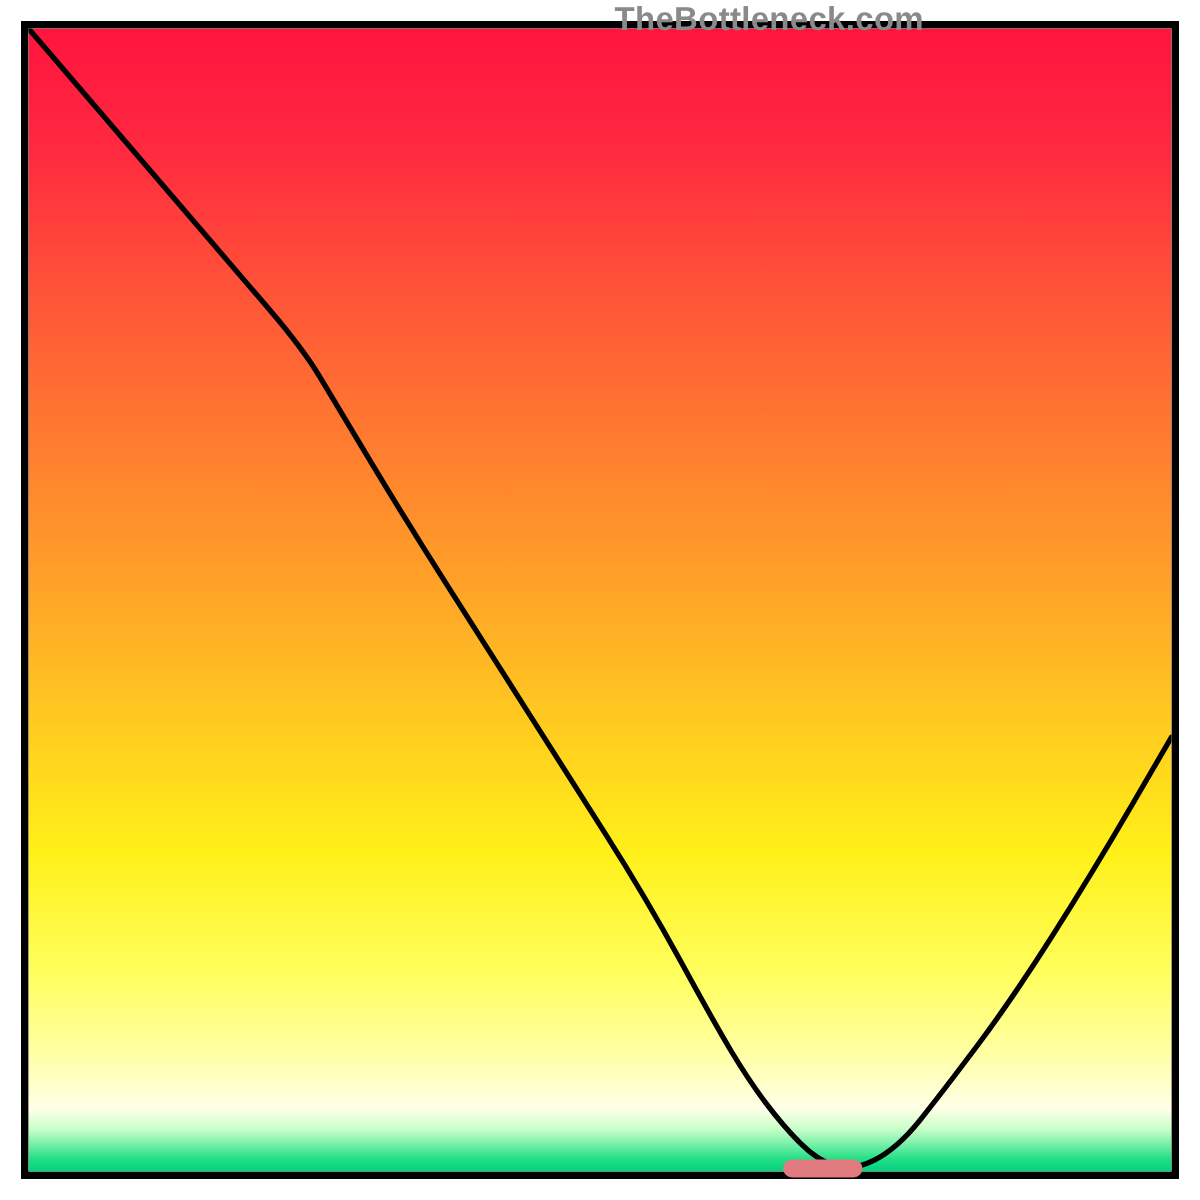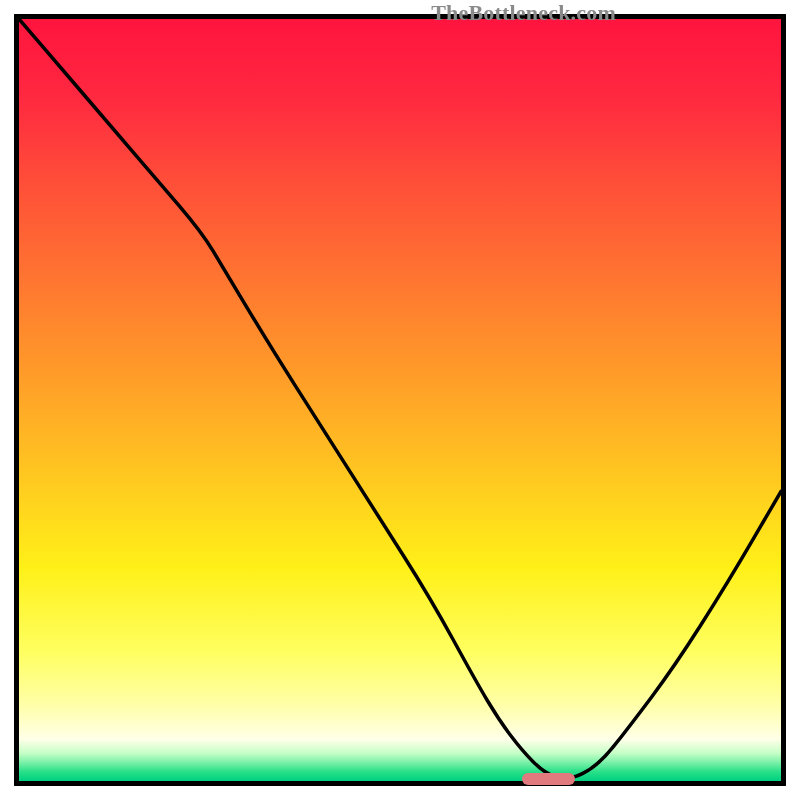--- a/index.html
+++ b/index.html
@@ -8,21 +8,20 @@
     width: 800px;
     height: 800px;
     background: #ffffff;
     font-family: Arial, Helvetica, sans-serif;
     overflow: hidden;
   }
   .stage {
     position: relative;
     width: 632px;
     height: 800px;
-    font-family: Liberation Serif, serif;
   }
   .plot-outer {
     position: absolute;
     left: 14px;
     top: 14px;
     width: 772px;
     height: 772px;
     background: #ffffff;
     border: 5px solid #000000;
     box-sizing: border-box;

